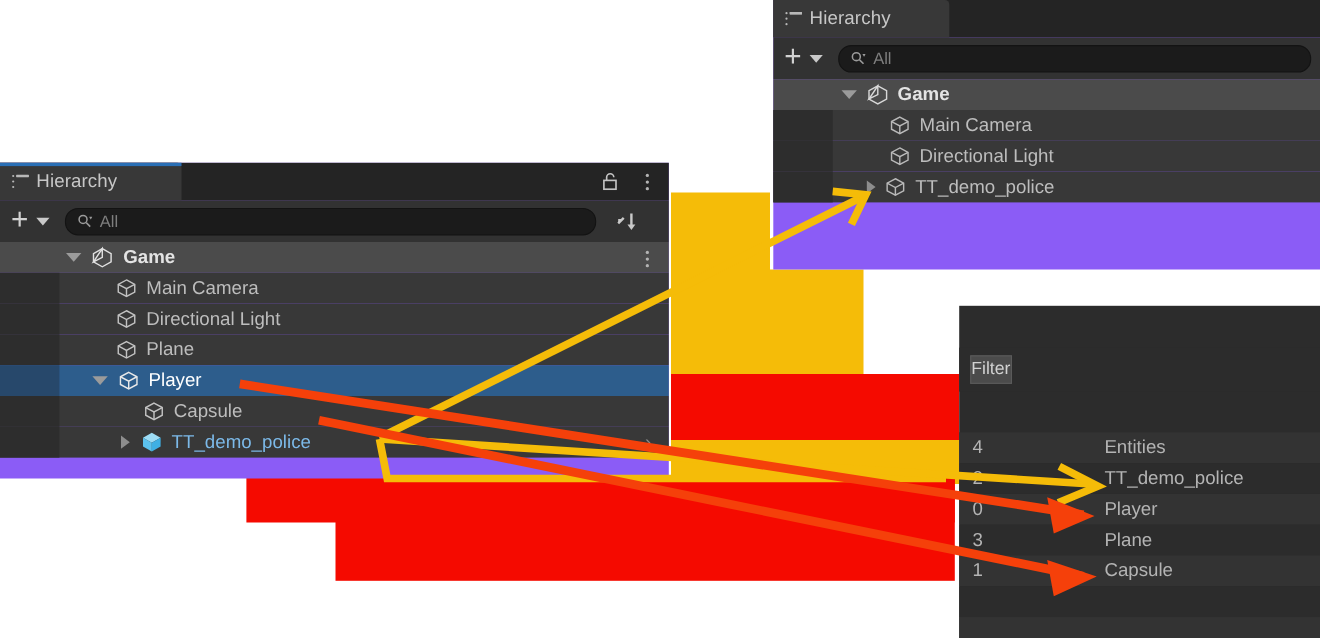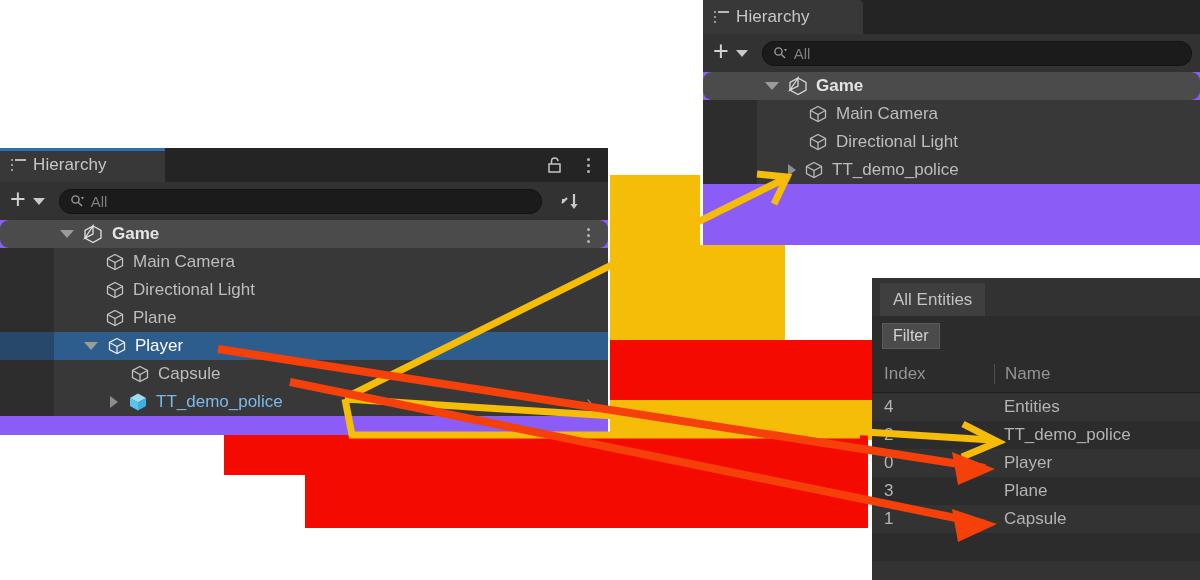--- a/index.html
+++ b/index.html
@@ -39,21 +39,21 @@
     flex:1;height:25px;background:#1b1b1b;border:1px solid #131313;border-radius:12px;
     margin:0 8px 0 14px;display:flex;align-items:center;padding-left:10px;box-sizing:border-box;
   }
   .search .mag{color:#9a9a9a;font-size:12px;margin-right:7px;display:flex;align-items:center;}
   .search .mag svg{display:block}
   .search .ph{color:#7e7e7e;font-size:15px;}
   .sorticon{width:40px;height:38px;display:flex;align-items:center;justify-content:center;}
 
   .scene-row{
     position:absolute;left:0;height:28px;background:#4b4b4b;
-    display:flex;align-items:center;color:#e4e4e4;font-size:17px;font-weight:bold;border-radius:9px;
+    display:flex;align-items:center;color:#e4e4e4;font-size:17px;font-weight:bold;
   }
   .row{
     position:absolute;left:0;height:28px;display:flex;align-items:center;
     color:#bdbdbd;font-size:17px;background:#383838;
   }
   .row .gutter{position:absolute;left:0;top:0;width:54px;height:100%;background:#2d2d2d;}
   .row.sel{background:#2d5d8c;color:#ffffff;}
   .row.sel .gutter{background:#27486b;}
   .row .lbl{position:relative;}
   .row .lbl.prefab{color:#7cb9e8;}
@@ -62,21 +62,21 @@
   .kebab{display:flex;flex-direction:column;gap:3px;align-items:center;}
   .kebab i{width:3px;height:3px;border-radius:50%;background:#b4b4b4;}
   .cube{display:block}
 
   
   .ent-tabbar{position:absolute;left:0;top:0;height:38px;width:100%;background:#323232;}
   .ent-tab{position:absolute;left:8px;top:5px;height:33px;background:#3f3f3f;color:#c2c2c2;
     font-size:17px;display:flex;align-items:center;padding:0 13px;box-sizing:border-box;}
   .ent-filterbar{position:absolute;left:0;height:40px;width:100%;background:#2c2c2c;display:flex;align-items:center;}
   .filter-btn{margin-left:10px;height:26px;background:#4b4b4b;border:1px solid #5a5a5a;color:#d2d2d2;
-    font-size:16px;display:flex;align-items:center;padding:0 10px;box-sizing:border-box;}
+    font-size:16px;display:flex;align-items:center;padding:0 0;box-sizing:border-box;}
   .ent-head{position:absolute;left:0;width:100%;height:36px;background:#2c2c2c;display:flex;align-items:center;
     color:#949494;font-size:17px;border-bottom:1px solid #1d1d1d;}
   .ent-head .c1{width:122px;padding-left:12px;box-sizing:border-box;}
   .ent-head .c2{padding-left:10px;border-left:1px solid #505050;height:20px;display:flex;align-items:center;}
   .ent-row{position:absolute;left:0;width:100%;height:28px;display:flex;align-items:center;color:#b4b4b4;font-size:17px;}
   .ent-row .c1{width:122px;padding-left:12px;box-sizing:border-box;}
   .ent-row .c2{padding-left:10px;}
 
   
   .block{position:absolute;}
@@ -307,35 +307,26 @@
           <polygon points="3,7 11,11.5 11,19.5 3,15" fill="#5cc2ee"></polygon>
           <polygon points="19,7 11,11.5 11,19.5 19,15" fill="#3fb0e4"></polygon>
         </svg>
       </span>
       <span class="lbl prefab" style="margin-left:7px;">TT_demo_police</span>
       <span style="position:absolute;right:16px;color:#8d8d8d;font-size:17px;">›</span>
     </div>
   </div>
 
   <div class="panel" style="left:872px;top:278px;width:328px;height:302px;background:#2c2c2c;">
-    <div class="ent-tabbar">
-      <div class="ent-tab">
-        <span>All Entities</span>
-      </div>
-    </div>
     <div class="ent-filterbar" style="top:38px;">
       <div class="filter-btn">
         <span>Filter</span>
       </div>
     </div>
 
-    <div class="ent-head" style="top:78px;">
-      <span class="c1">Index</span>
-      <span class="c2">Name</span>
-    </div>
 
     <div class="ent-row" style="top:115px;background:#333333;">
       <span class="c1">4</span>
       <span class="c2">Entities</span>
     </div>
     <div class="ent-row" style="top:143px;background:#2c2c2c;">
       <span class="c1">2</span>
       <span class="c2">TT_demo_police</span>
     </div>
     <div class="ent-row" style="top:171px;background:#333333;">

